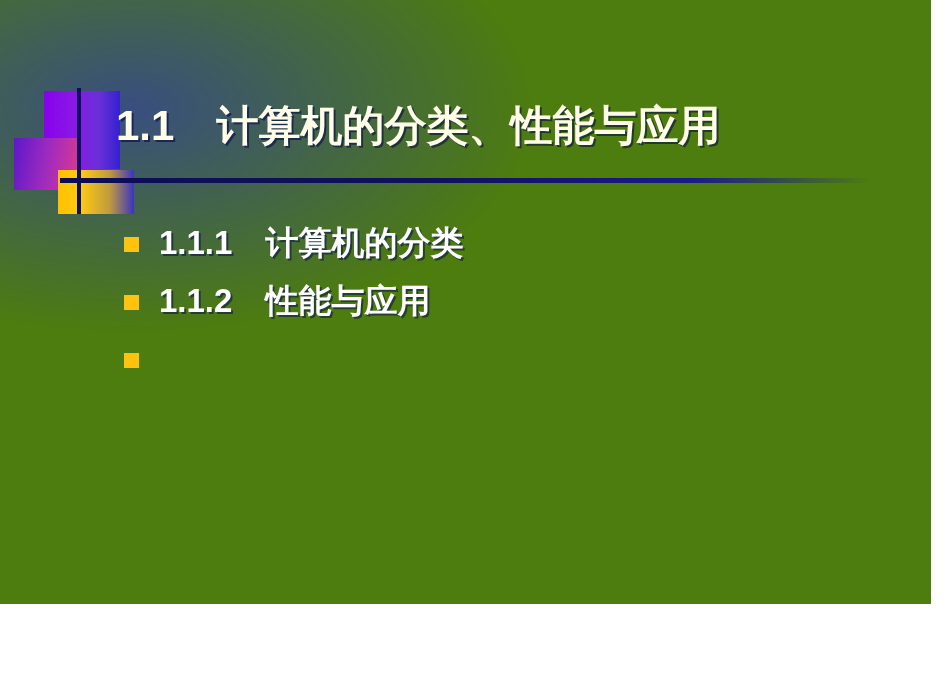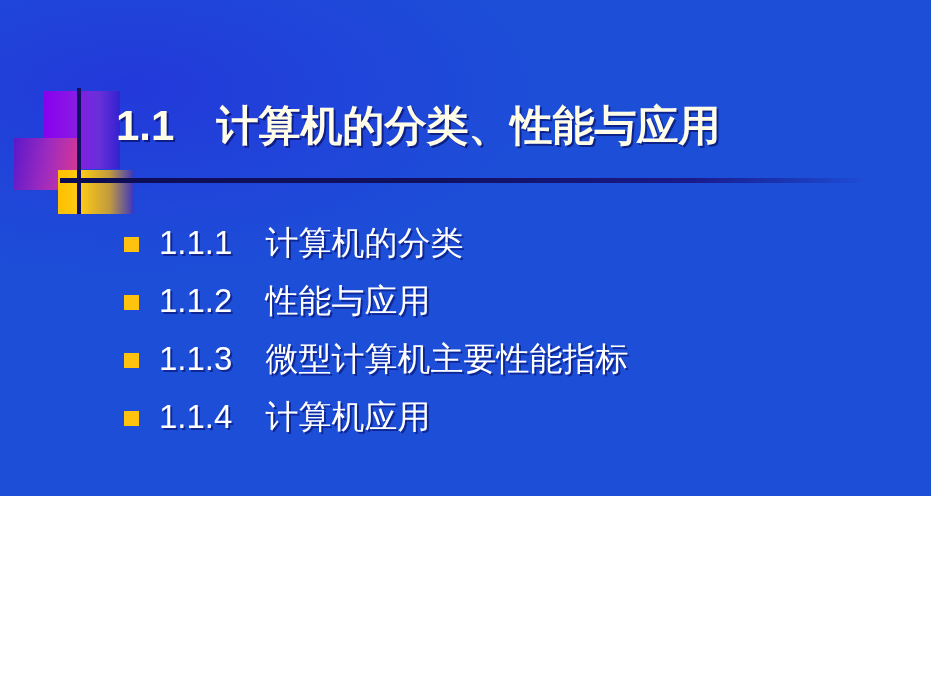--- a/index.html
+++ b/index.html
@@ -13,22 +13,22 @@
     overflow: hidden;
     font-family: "Liberation Sans", sans-serif;
   }
 
   
   #slide {
     position: absolute;
     left: 0;
     top: 0;
     width: 931px;
-    height: 496px;
-    background: #1d4ed8;
+    height: 604px;
+    background: #4d7c0f;
     overflow: hidden;
   }
 
   
   #slide-wash {
     position: absolute;
     left: 0; top: 0;
     width: 100%; height: 100%;
     background: radial-gradient(ellipse 70% 60% at 14% 18%,
                 rgba(40,40,220,0.55) 0%,
@@ -131,21 +131,21 @@
     width: 15px;
     height: 15px;
     background: #ffc20e;
     flex: 0 0 auto;
     margin-right: 20px;
     margin-top: 2px;
   }
   .bullet-text {
     color: #ffffff;
     font-size: 33px;
-    font-weight: normal;
+    font-weight: bold;
     white-space: nowrap;
     text-shadow: 2px 2px 0 rgba(0,0,80,0.5);
   }
 
   
   #page-number {
     position: absolute;
     left: 869px;
     top: 660px;
     color: #ffffff;
@@ -178,25 +178,20 @@
       <span class="bullet-text">1.1.1　计算机的分类</span>
     </div>
 
     <div class="bullet-row">
       <span class="bullet-mark"></span>
       <span class="bullet-text">1.1.2　性能与应用</span>
     </div>
 
     <div class="bullet-row">
       <span class="bullet-mark"></span>
-      <span class="bullet-text">1.1.3　微型计算机主要性能指标</span>
     </div>
 
-    <div class="bullet-row">
-      <span class="bullet-mark"></span>
-      <span class="bullet-text">1.1.4　计算机应用</span>
-    </div>
 
   </div>
 
   <div id="page-number">3</div>
 
 </div>
 
 </body></html>

